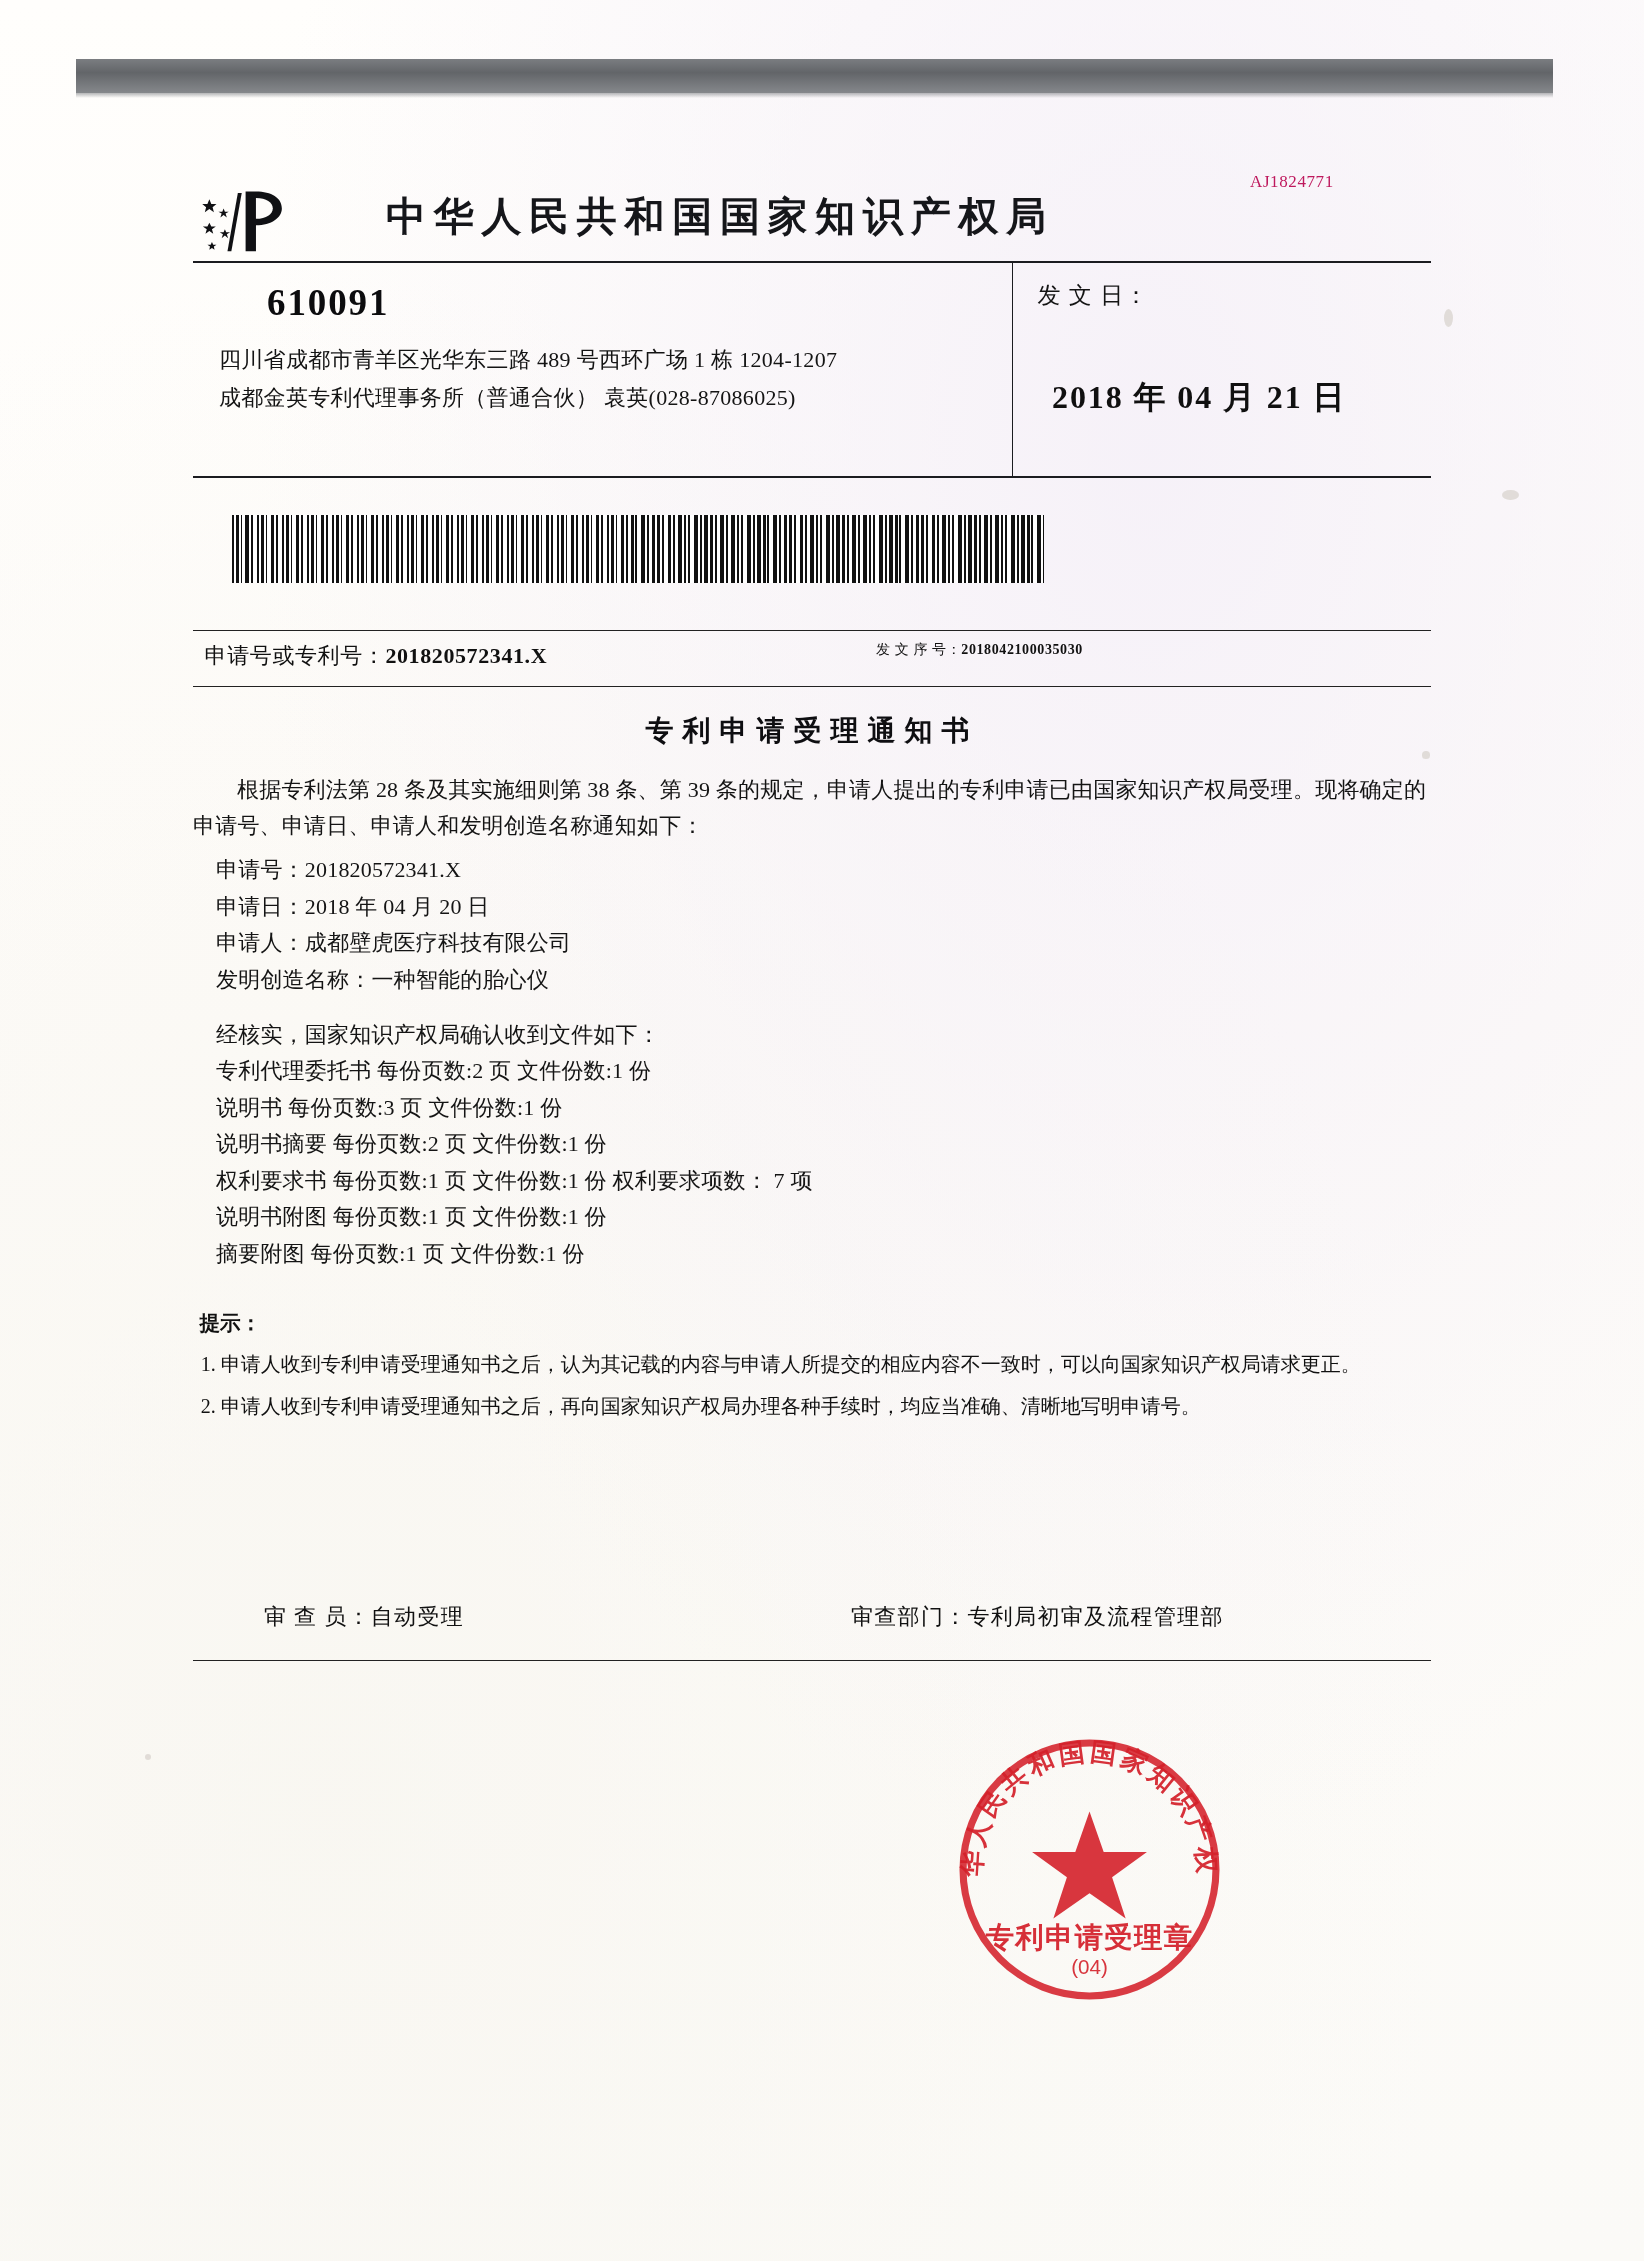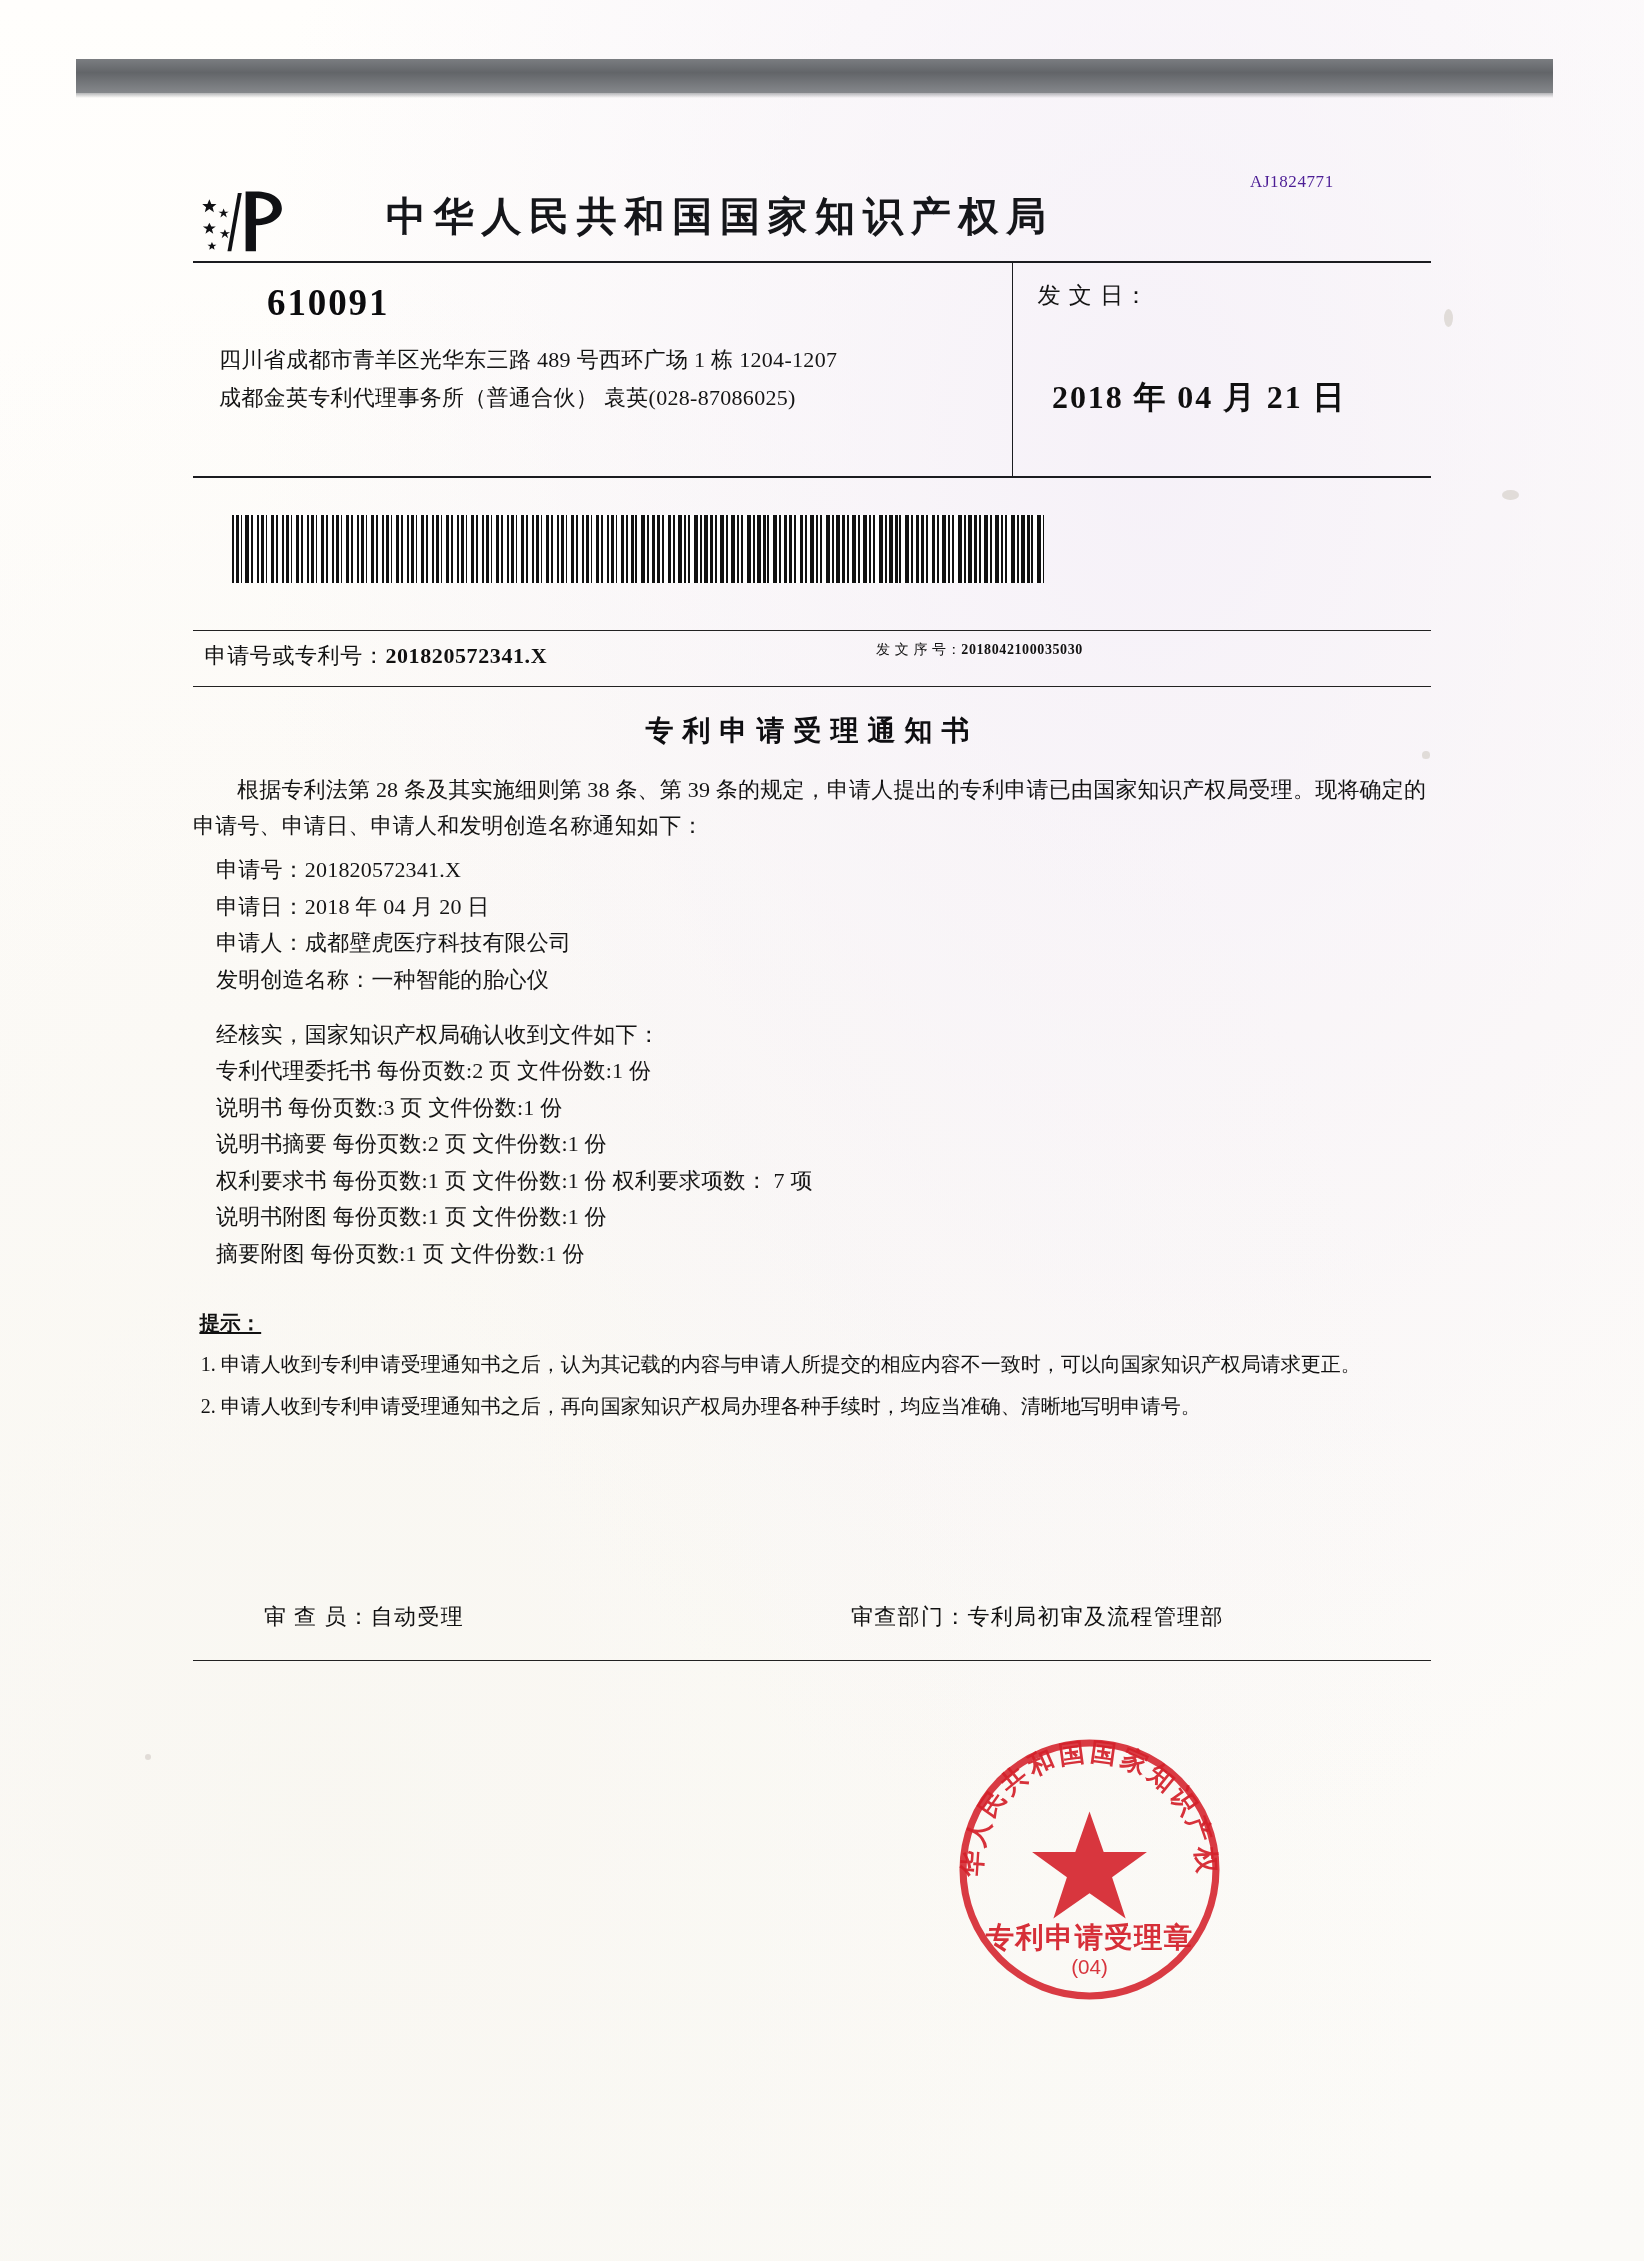--- a/index.html
+++ b/index.html
@@ -54,21 +54,21 @@
     width: 1238px;
   }
 
   .doc-id {
     position: absolute;
     left: 1057px;
     top: 7.7px;
     font-family: "Liberation Serif", serif;
     font-size: 17px;
     letter-spacing: 0.6px;
-    color: #4c1d95;
+    color: #be185d;
   }
 
   
   .header {
     position: relative;
     height: 97px;
   }
   .emblem {
     position: absolute;
     left: 6.4px;
@@ -217,21 +217,20 @@
   .blk { margin-top: 19.3px; }
   .tight { line-height: 1.66; }
 
   .field-line { padding-left: 23px; }
 
   .hint-title {
     margin-top: 37px;
     padding-left: 6.4px;
     font-size: 20.6px;
     font-weight: bold;
-    text-decoration: underline;
   }
   .hint-item {
     font-size: 20px;
     line-height: 1.6;
     padding-left: 36px;
     text-indent: 0;
     margin-top: 10.3px;
   }
   .hint-cont { padding-left: 7.7px; }
 

